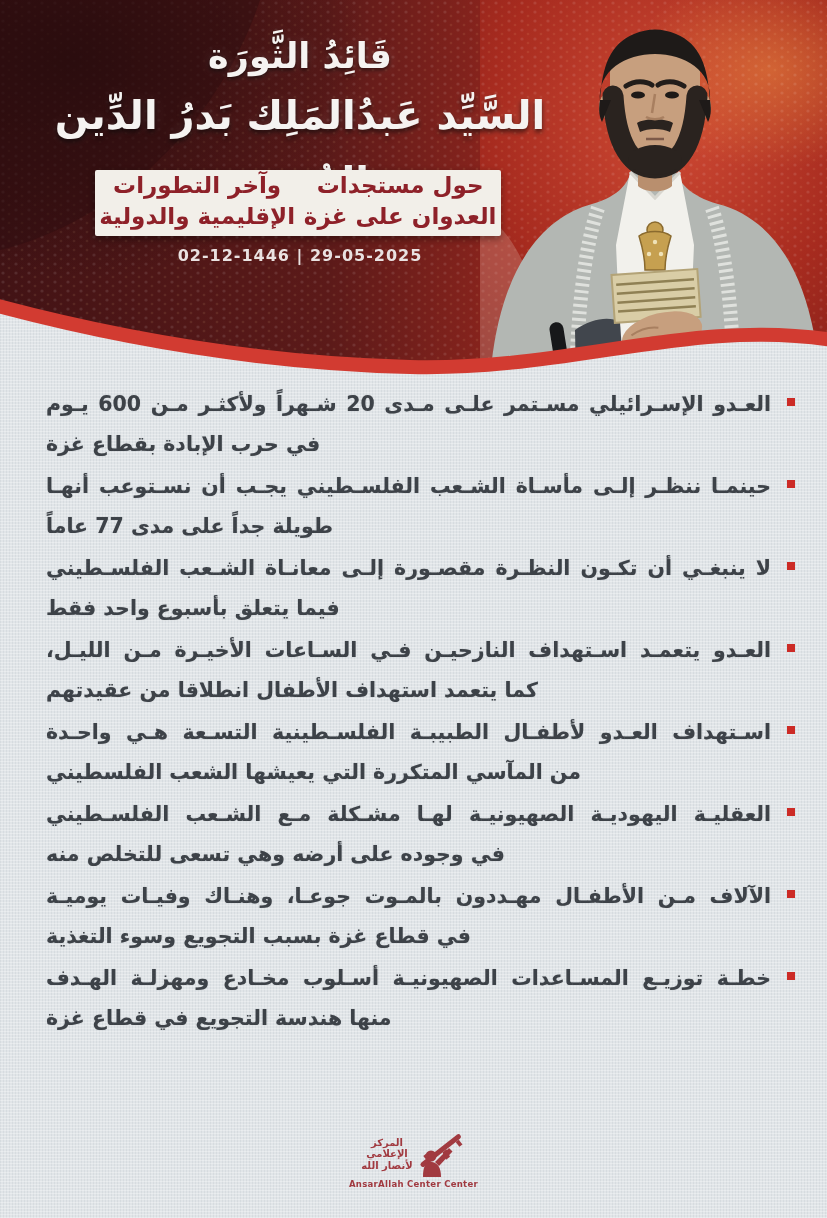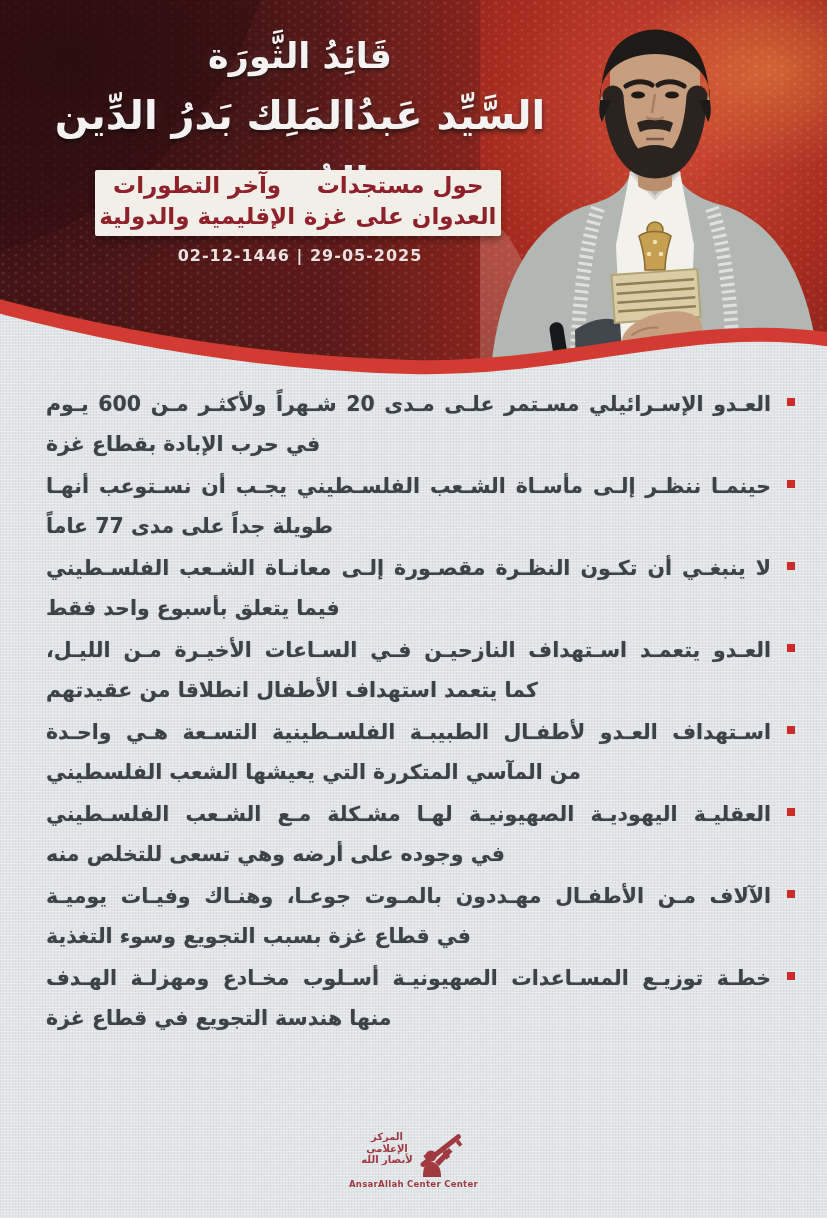--- a/index.html
+++ b/index.html
@@ -48,21 +48,21 @@
   .b-l1,.b-l2{
     color:#3d4248;font-weight:bold;font-size:20.5px;line-height:40px;
     text-shadow:0 0 1px rgba(61,66,72,.35);
   }
   .b-l1{text-align:justify;text-align-last:justify;}
   .b-l2{text-align:left;}
   .footer-logo{
     position:absolute;top:1131px;left:0;right:0;
     display:flex;flex-direction:column;align-items:center;color:#a13a40;
   }
-  .logo-top{display:flex;gap:3px;}
+  .logo-top{display:flex;align-items:center;gap:3px;}
   .logo-ar{direction:rtl;text-align:center;font-weight:bold;font-size:10px;line-height:11.5px;}
   .logo-en{font-size:8.5px;font-weight:bold;margin-top:2px;letter-spacing:.3px;}
 </style>
 </head>
 <body>
 
 <div class="page">
 
   <div class="header">
     <svg width="827" height="380" viewBox="0 0 827 380">

